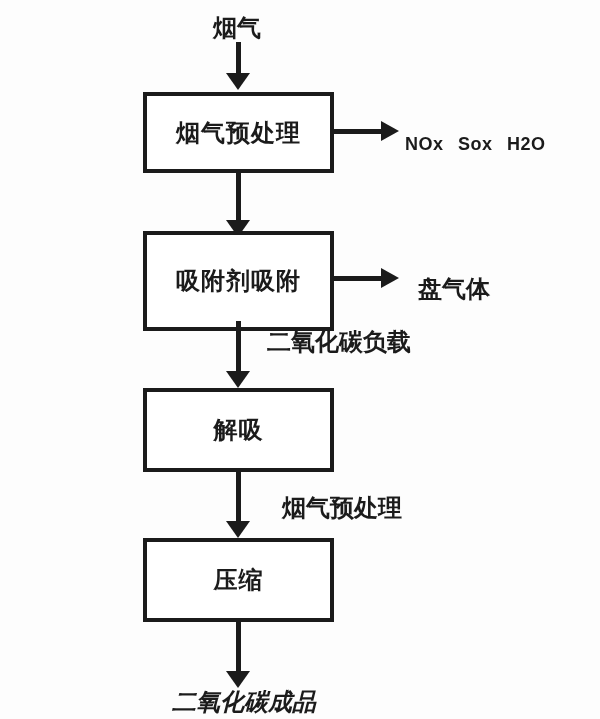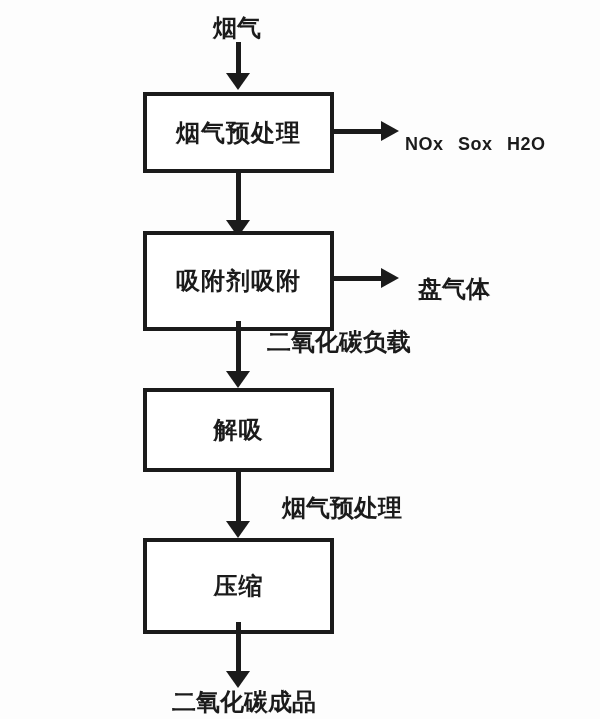--- a/index.html
+++ b/index.html
@@ -10,39 +10,39 @@
   }
   .flow-box {
     position:absolute; left:143px; width:191px; box-sizing:border-box;
     border:4px solid #1b1b1b; background:#ffffff;
     display:flex; align-items:center; justify-content:center;
     font-size:24px; letter-spacing:1px; white-space:nowrap;
   }
   .box-1 { top:92px;  height:81px; }
   .box-2 { top:231px; height:100px; }
   .box-3 { top:388px; height:84px;text-align:right; }
-  .box-4 { top:538px; height:96px; }
+  .box-4 { top:538px; height:84px; }
 
   .vshaft { position:absolute; left:236px; width:5px; background:#1b1b1b; }
   .vhead  { position:absolute; left:226px; width:0; height:0;
             border-left:12px solid transparent; border-right:12px solid transparent;
             border-top:17px solid #1b1b1b; }
   .hshaft { position:absolute; height:5px; background:#1b1b1b; }
   .hhead  { position:absolute; width:0; height:0;
             border-top:10px solid transparent; border-bottom:10px solid transparent;
             border-left:18px solid #1b1b1b; }
 
   .lbl { position:absolute; white-space:nowrap; font-size:24px; }
   .lbl-source { left:237px; top:12px; transform:translateX(-50%); }
   .lbl-out1   { left:407px; top:109px; }
   .lbl-out1b  { left:405px; top:134px; font-size:18px; word-spacing:9px; letter-spacing:0.5px; }
   .lbl-out2   { left:412px; top:273px;margin-left:6px; }
   .lbl-edge1  { left:267px; top:326px; }
   .lbl-edge2  { left:282px; top:492px; }
-  .lbl-sink   { left:172px; top:686px; }
+  .lbl-sink   { left:172px; top:686px;font-style:italic; }
 </style>
 </head>
 <body>
 
 <div class="canvas">
 
   <div class="lbl lbl-source">烟气</div>
 
   <div class="vshaft" style="top:42px;height:32px;"></div>
   <div class="vhead" style="top:73px;"></div>

